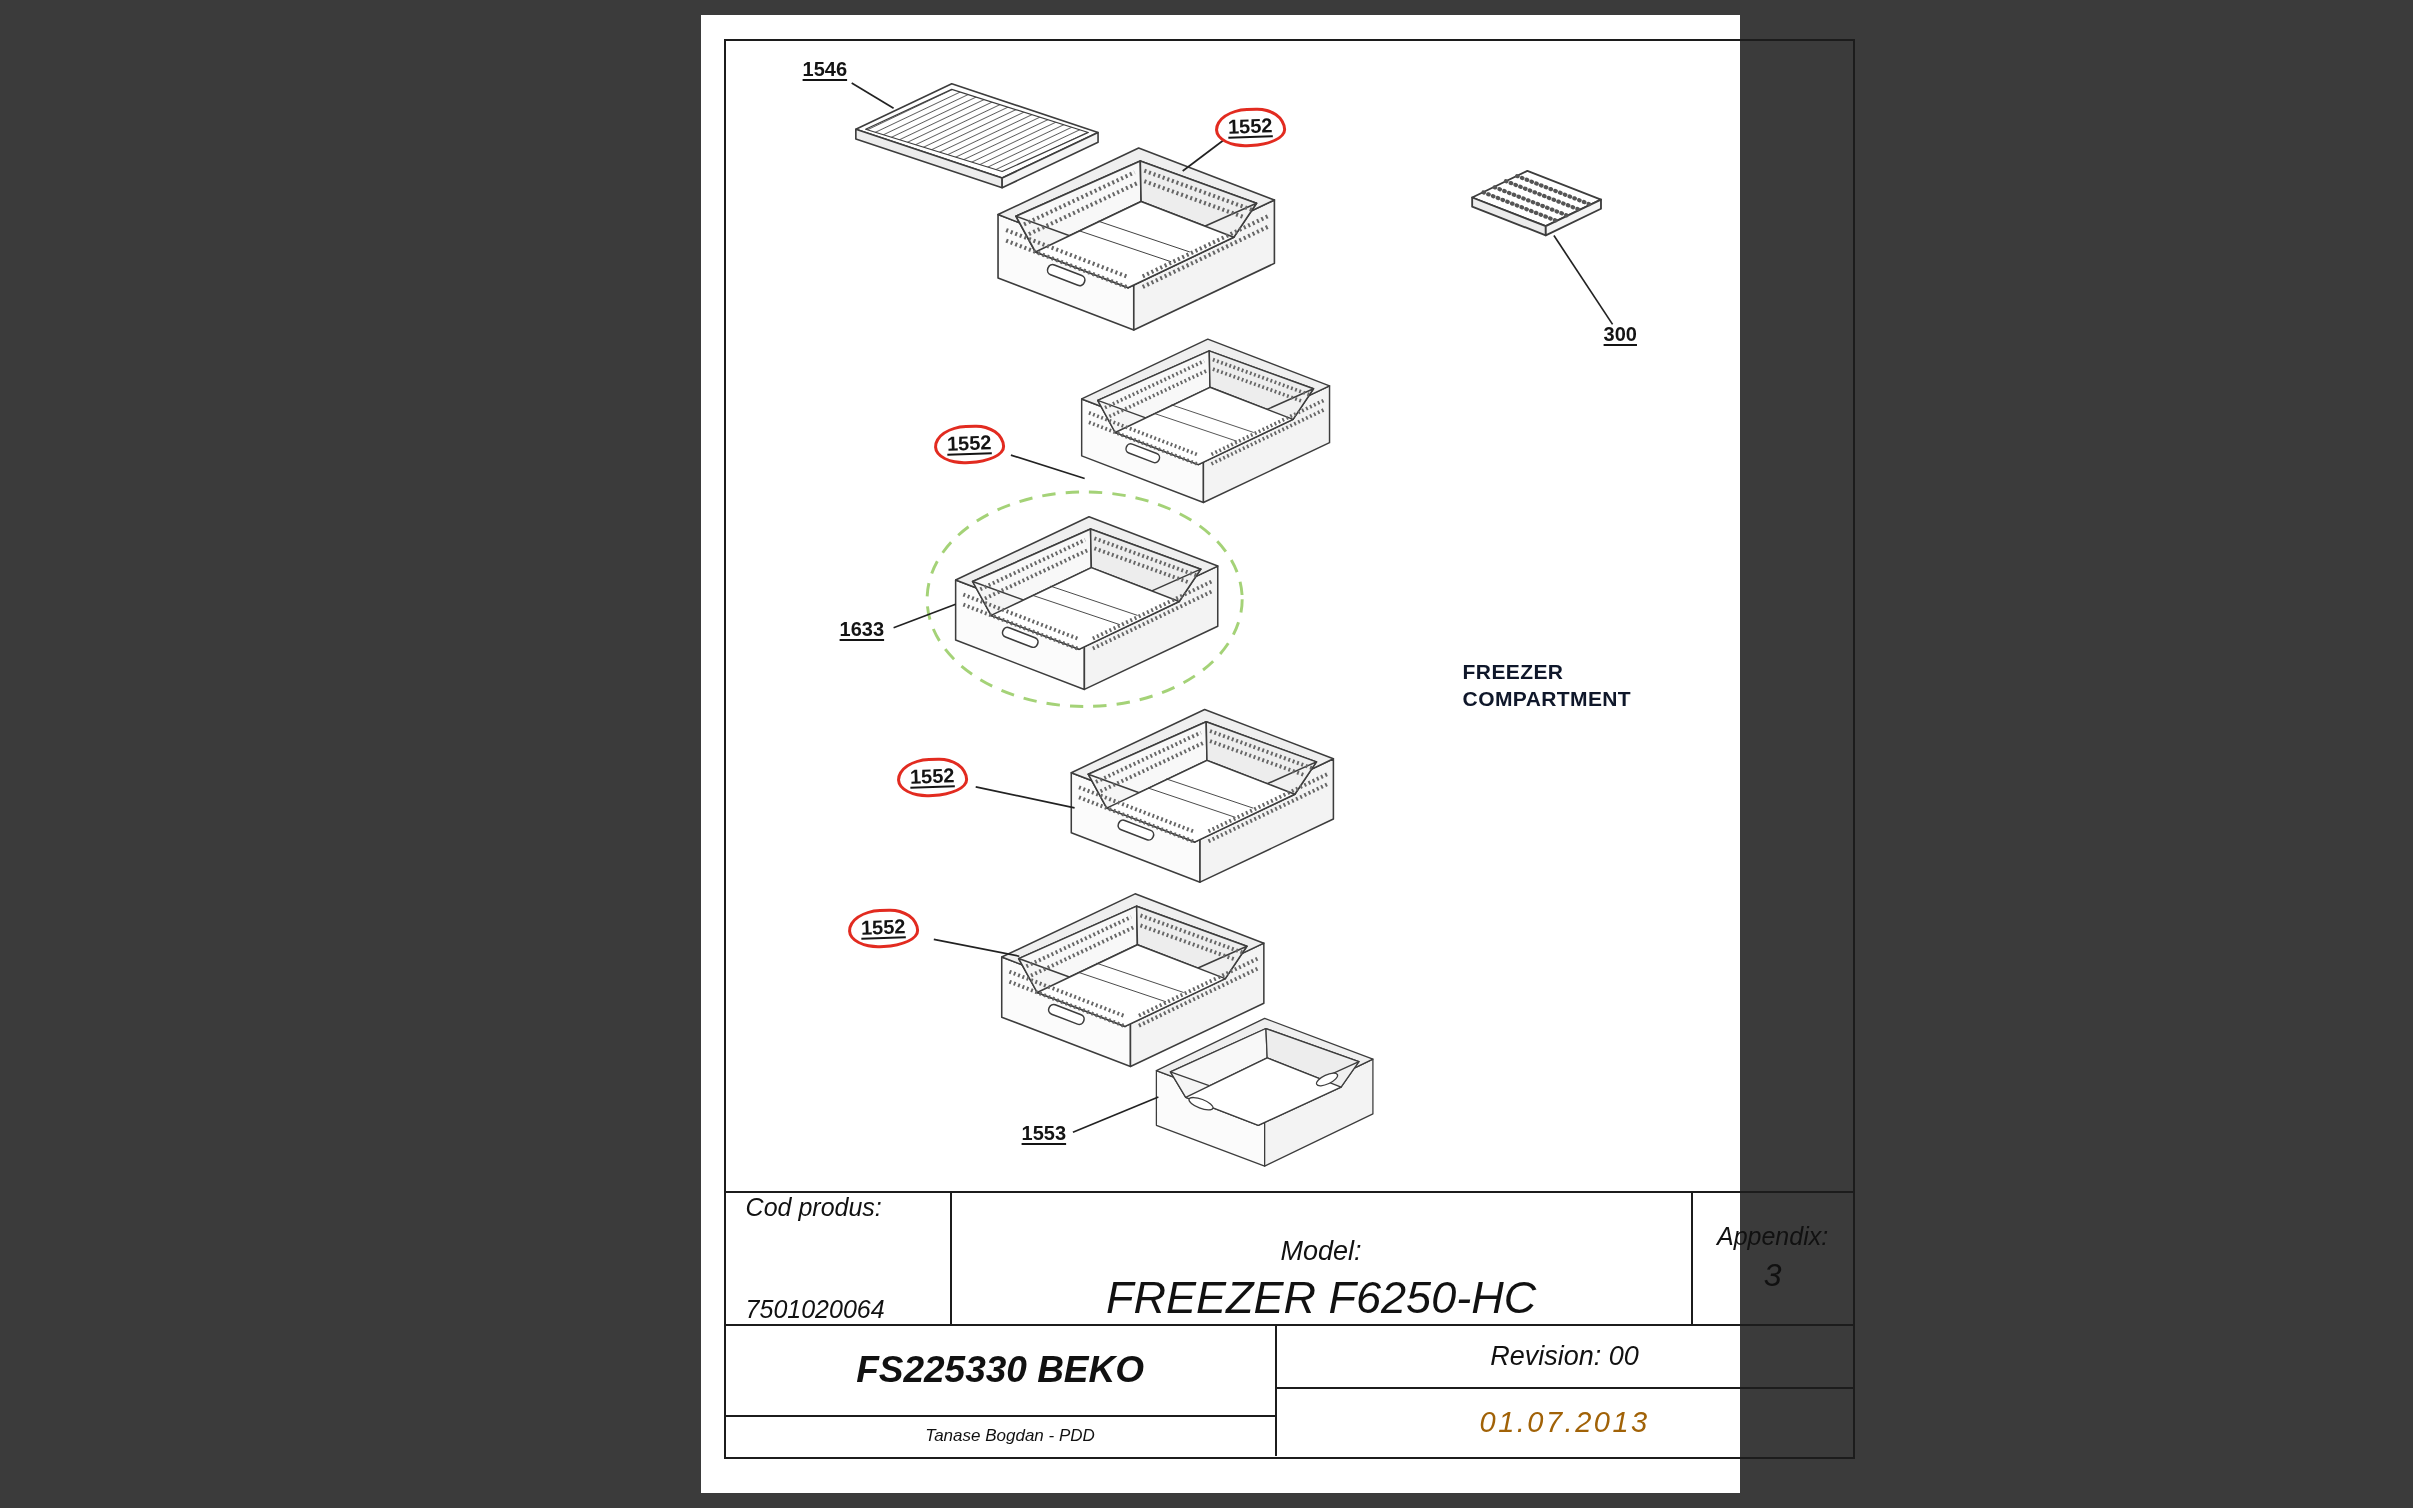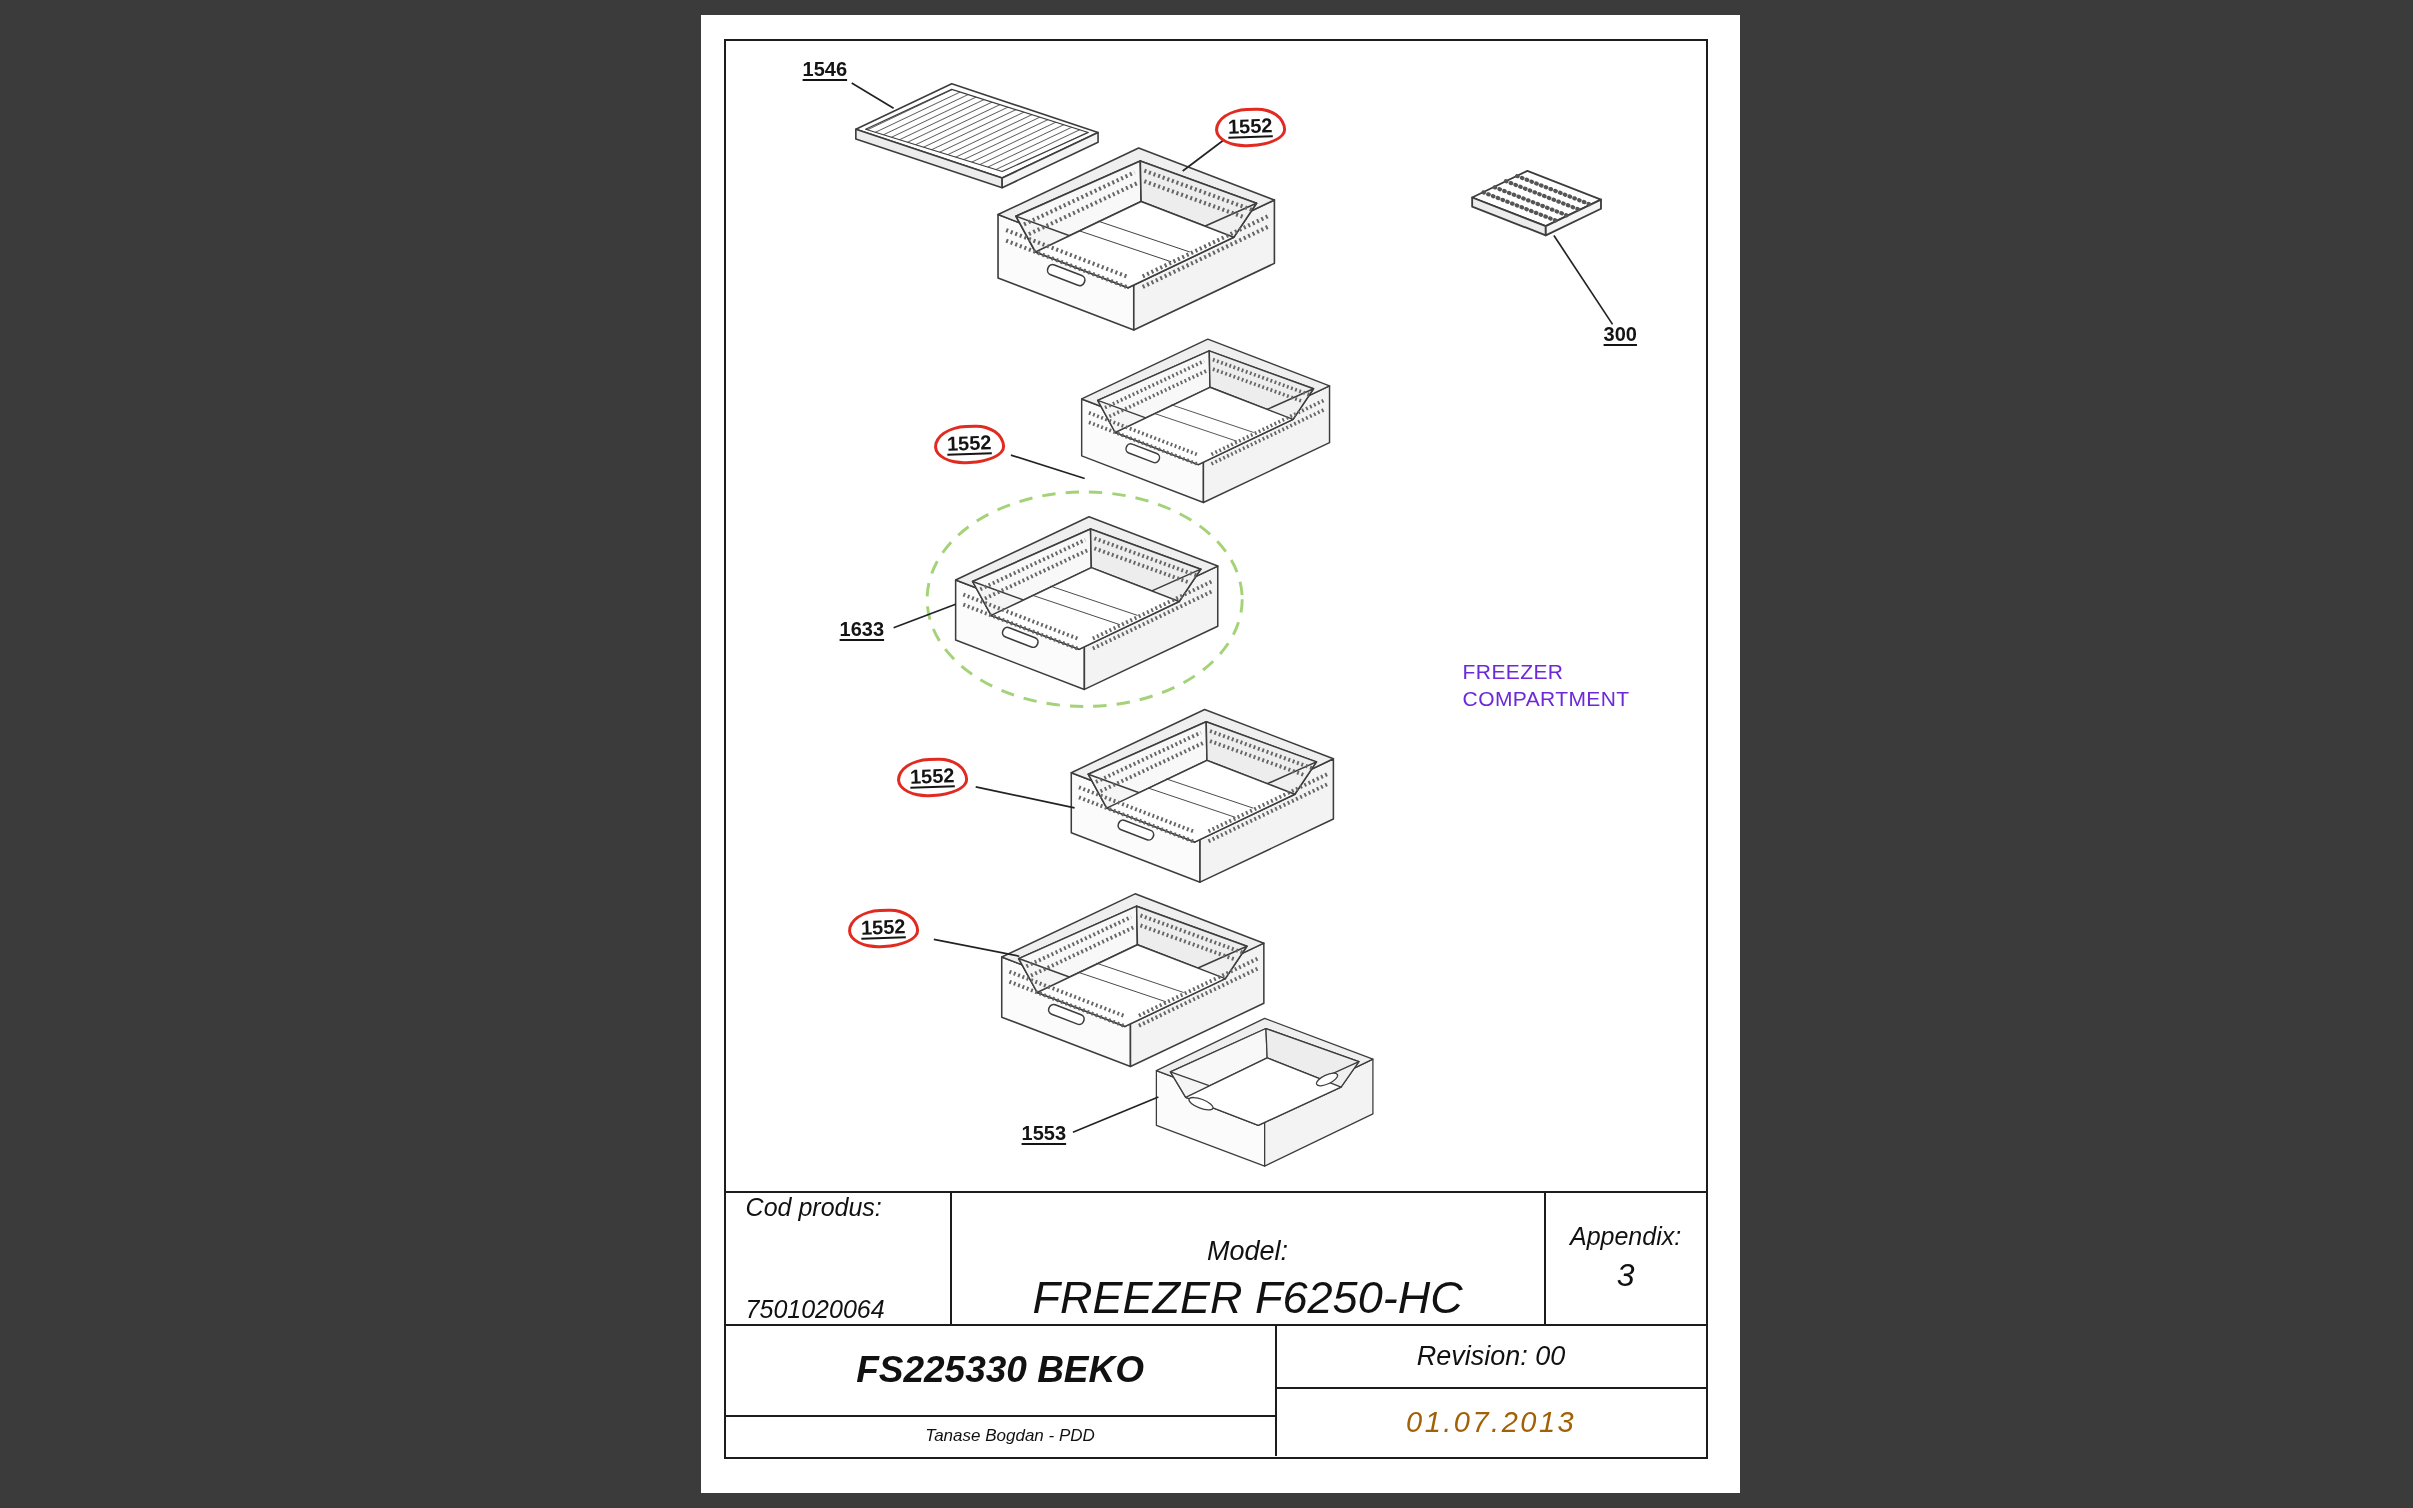--- a/index.html
+++ b/index.html
@@ -1,38 +1,38 @@
 <!DOCTYPE html>
 <html style="font-size:13.4px"><head>
 <meta charset="utf-8">
 <style>
   * { margin:0; padding:0; box-sizing:border-box; }
   html,body { width:2413px; height:1508px; }
   body { background:#3b3b3b; font-family:"Liberation Sans", sans-serif; }
   .canvas { position:relative; width:2413px; height:1508px; overflow:hidden; background:#3b3b3b; }
   .page { position:absolute; left:701px; top:15px; width:1039px; height:1478px; background:#ffffff; }
-  .frame { position:absolute; left:22.6px; top:23.5px; width:984px; height:1420px; border:2.5px solid #1c1c1c; }
+  .frame { position:absolute; left:22.6px; top:23.5px; width:1131px; height:1420px; border:2.5px solid #1c1c1c; }
   .diagram-svg { position:absolute; left:0; top:0; }
 
   .part-label { position:absolute; font-weight:700; font-size:20px; color:#141414;
                 text-decoration:underline; text-underline-offset:2.5px; white-space:nowrap; }
   .circled { border:3.4px solid #e22b20; padding:4.2px 10px 5.9px 10px;
              border-radius:50% 45% 55% 48% / 58% 62% 45% 50%;
              transform:rotate(-2deg); text-align:center; }
   .lbl-1546 { left:77px;  top:17px; }
   .lbl-1552-1 { left:489px; top:67px; }
   .lbl-1552-2 { left:208px; top:384px; }
   .lbl-1633 { left:114px; top:577px; }
   .lbl-1552-3 { left:171px; top:717px; }
   .lbl-1552-4 { left:122px; top:868px; }
   .lbl-1553 { left:296px; top:1081px; }
   .lbl-300 { left:878px; top:282px; }
 
-  .compartment { position:absolute; left:737px; top:617px; font-weight:400; font-size:21px;
-                 color:#6d28d9; line-height:1.32; letter-spacing:0.4px; }
+  .compartment { position:absolute; left:737px; top:617px; font-weight:700; font-size:21px;
+                 color:#0f172a; line-height:1.32; letter-spacing:0.4px; }
 
   
   .tb { position:absolute; left:0; right:0; bottom:0; height:266px; border-top:2.5px solid #1c1c1c;
         font-style:italic; color:#111; }
   .tb-row1 { display:flex; height:131px; }
   .cell-cod { width:226px; border-right:2.5px solid #1c1c1c; display:flex; flex-direction:column;
               justify-content:space-between; padding-left:20px; gap:8.4px; }
   .cell-cod .lab { font-size:25px; }
   .cell-cod .val { font-size:25px; }
   .cell-model { flex:1; display:flex; flex-direction:column; align-items:center; justify-content:flex-end; gap:5px; }

